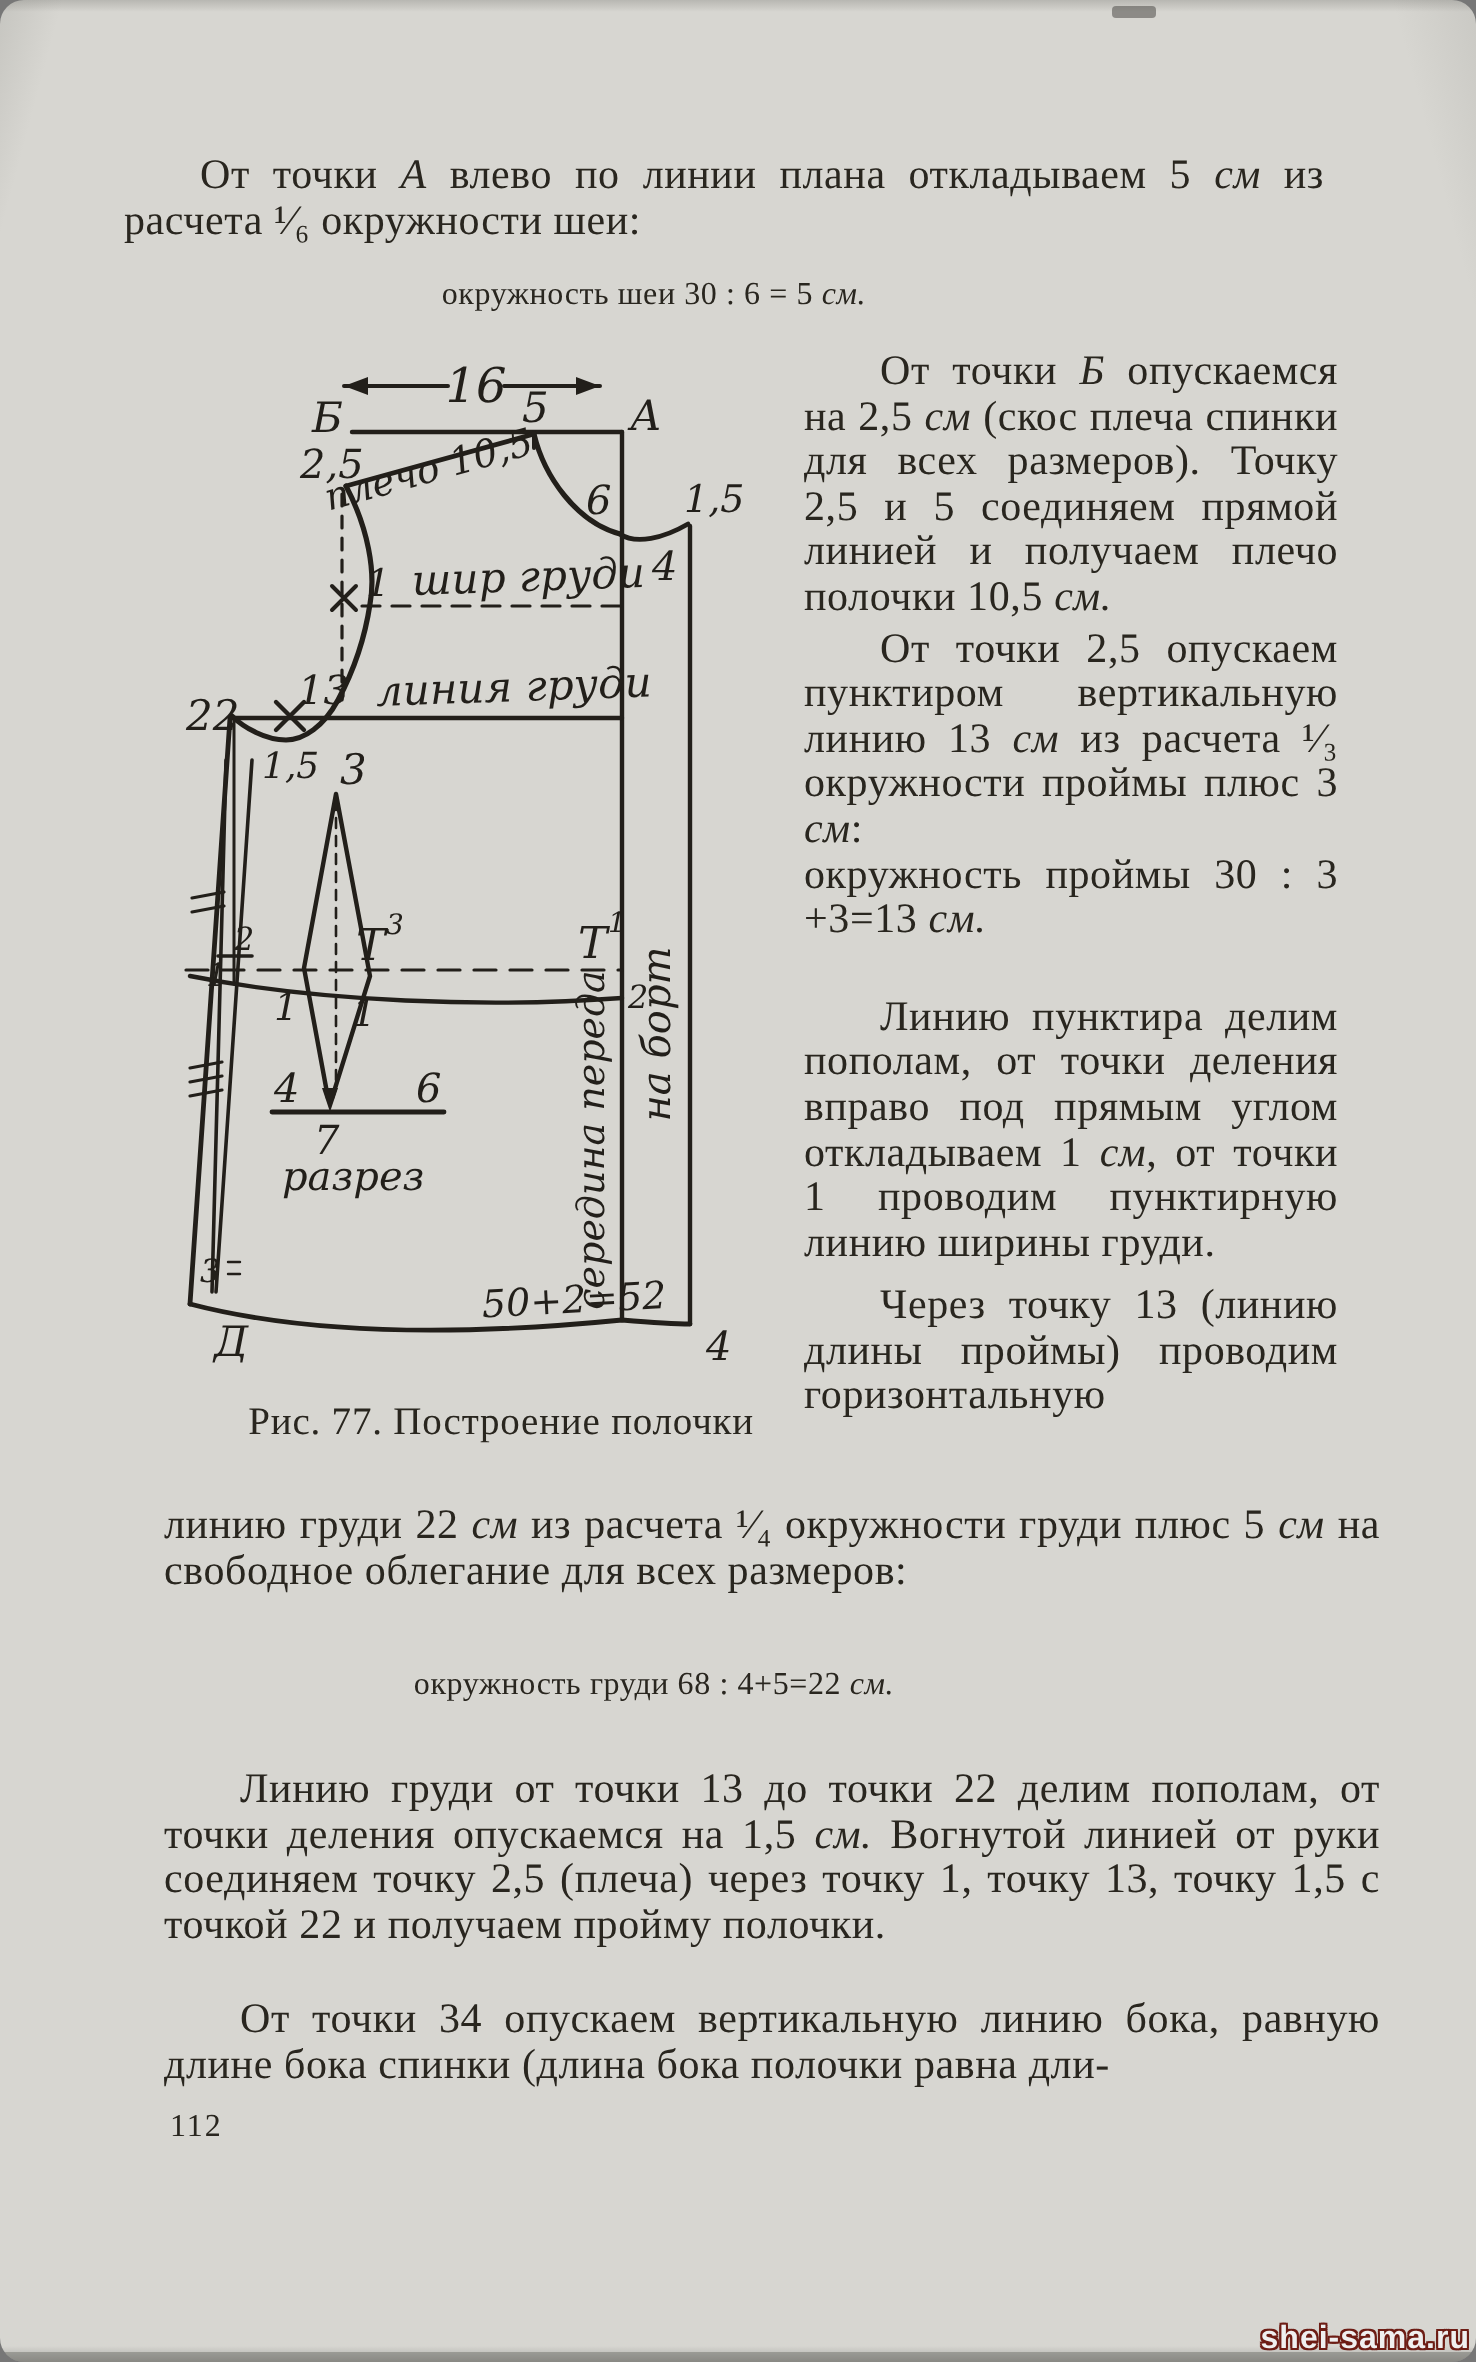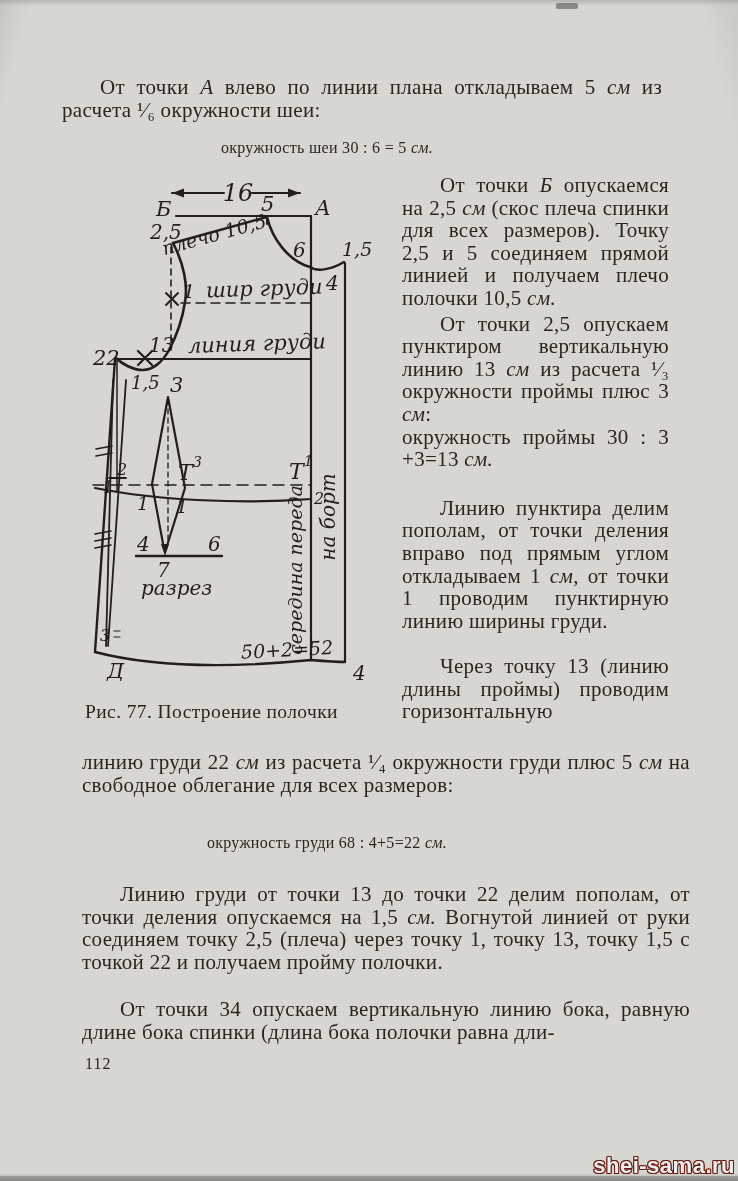--- a/index.html
+++ b/index.html
@@ -9,20 +9,21 @@
     margin:0 auto;
     background:
       linear-gradient(105deg, rgba(120,120,115,.18) 0%, rgba(0,0,0,0) 3%),
       linear-gradient(255deg, rgba(120,120,115,.14) 0%, rgba(0,0,0,0) 4%),
       linear-gradient(180deg, rgba(90,90,85,.25) 0px, rgba(0,0,0,0) 6px),
       linear-gradient(0deg, rgba(80,80,78,.35) 0px, rgba(0,0,0,0) 8px),
       #d7d6d1;
     overflow:hidden;
     font-family:"Liberation Serif","DejaVu Serif",serif;
     color:#29261f;
+    border-radius:12px;
   }
   .txt{
     position:absolute;
     font-size:21px;
     line-height:22.6px;
     letter-spacing:0.3px;
     text-align:justify;
   }
   .txt p{margin:0;}
   .ind{text-indent:38px;}
@@ -31,30 +32,30 @@
     position:absolute;
     font-size:16px;
     line-height:22.6px;
     letter-spacing:0.3px;
     text-align:center;
   }
   .caption{
     position:absolute;
     left:85px;top:701px;width:292px;
     font-size:19.5px;letter-spacing:0.4px;
-    text-align:left;
+    text-align:right;
   }
   .pagenum{
     position:absolute;left:85px;top:1055px;
     font-size:16px;letter-spacing:1px;
   }
   .watermark{
     position:absolute;right:3px;bottom:2px;
     font-family:"Liberation Sans","DejaVu Sans",sans-serif;
-    font-weight:bold;font-size:22px;letter-spacing:0.5px;
+    font-weight:bold;font-size:16px;letter-spacing:0.5px;
     color:#efefef;
     text-shadow:
       -1px 0 0 #6d1d15, 1px 0 0 #6d1d15,
       0 -1px 0 #6d1d15, 0 1px 0 #6d1d15,
       -1px -1px 0 #6d1d15, 1px 1px 0 #6d1d15,
       -1px 1px 0 #6d1d15, 1px -1px 0 #6d1d15;
   }
   .speck{position:absolute;background:#4e4c48;border-radius:2px;}
   svg.diagram{position:absolute;left:85px;top:176px;}
   svg.diagram text{
@@ -157,21 +158,21 @@
       <text x="302" y="570" font-size="19" text-anchor="middle" transform="rotate(-90 302 570)">середина переда</text>
       <text x="335" y="517" font-size="20" text-anchor="middle" transform="rotate(-90 335 517)">на борт</text>
     </g>
   </svg>
 
   <div class="txt" style="left:402px;top:174px;width:267px;">
     <p class="ind"><span>От точки </span><span class="it">Б</span><span> опускаемся на 2,5 </span><span class="it">см</span><span> (скос плеча спинки для всех размеров). Точку 2,5 и 5 соединяем прямой линией и получаем плечо полочки 10,5 </span><span class="it">см.</span></p>
     <p class="ind" style="margin-top:3px;"><span>От точки 2,5 опускаем пунктиром вертикальную линию 13 </span><span class="it">см</span><span> из расчета ¹⁄₃ окружности проймы плюс 3 </span><span class="it">см</span><span>:</span></p>
     <p style=""><span>окружность проймы 30 : 3 +3=13 </span><span class="it">см.</span></p>
     <p class="ind" style="margin-top:26px;"><span>Линию пунктира делим пополам, от точки деления вправо под прямым углом откладываем 1 </span><span class="it">см</span><span>, от точки 1 проводим пунктирную линию ширины груди.</span></p>
-    <p class="ind" style="margin-top:23px;"><span>Через точку 13 (линию длины проймы) проводим горизонтальную</span></p>
+    <p class="ind" style="margin-top:9px;"><span>Через точку 13 (линию длины проймы) проводим горизонтальную</span></p>
   </div>
 
   <div class="caption">Рис. 77. Построение полочки</div>
 
   <div class="txt" style="left:82px;top:751px;width:608px;">
     <p><span>линию груди 22 </span><span class="it">см</span><span> из расчета ¹⁄₄ окружности груди плюс 5 </span><span class="it">см</span><span> на свободное облегание для всех размеров:</span></p>
   </div>
   <div class="formula" style="left:62px;top:832px;width:530px;"><span>окружность груди 68 : 4+5=22 </span><span class="it">см.</span></div>
   <div class="txt" style="left:82px;top:883px;width:608px;">
     <p class="ind"><span>Линию груди от точки 13 до точки 22 делим пополам, от точки деления опускаемся на 1,5 </span><span class="it">см.</span><span> Вогнутой линией от руки соединяем точку 2,5 (плеча) через точку 1, точку 13, точку 1,5 с точкой 22 и получаем пройму полочки.</span></p>

